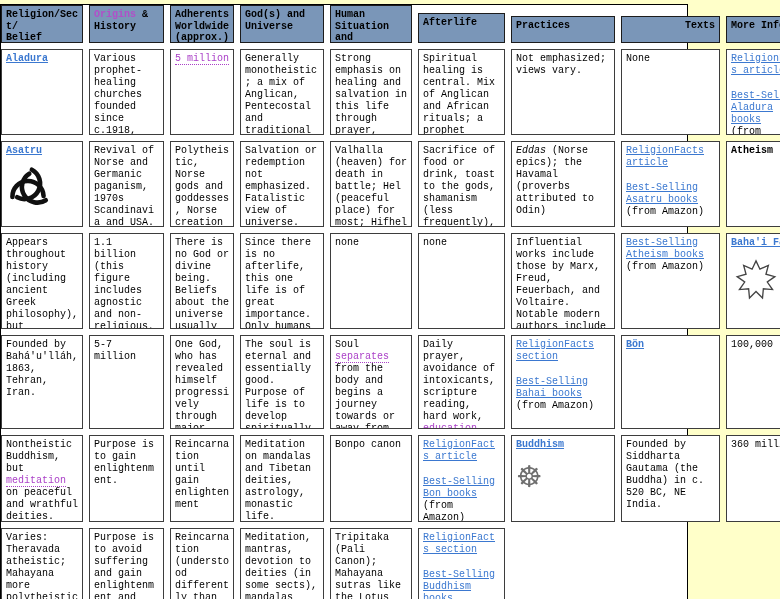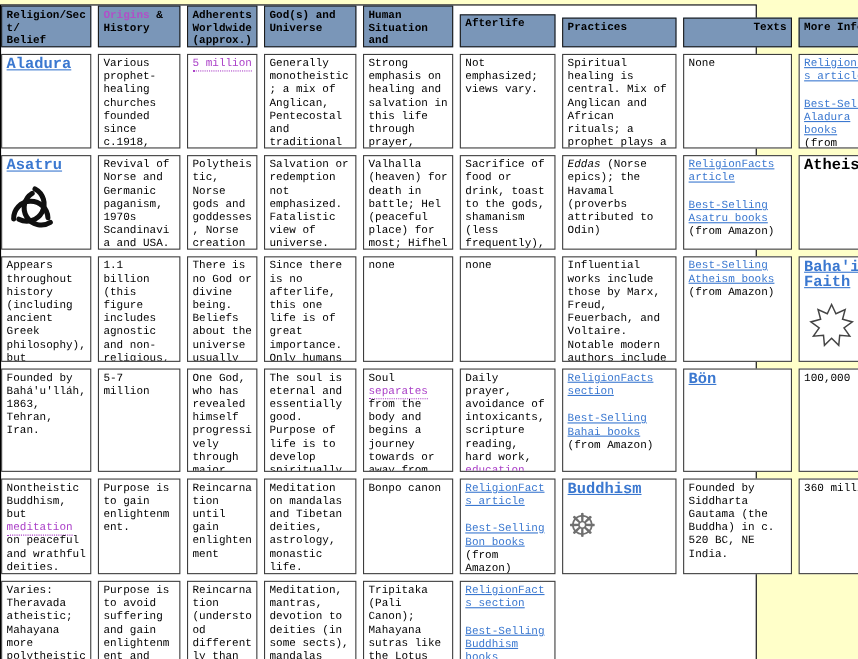--- a/index.html
+++ b/index.html
@@ -36,21 +36,21 @@
     line-height:11.5px;
     align-self:end;
     width:100%;
   }
   a{cursor:pointer;}
   a.text-link{color:#3b78d0;text-decoration:underline;}
   a.glossary-link{color:#ab41c8;text-decoration:none;border-bottom:1px dotted #ab41c8;}
   a.visited-link{color:#ab41c8;text-decoration:underline;}
   a.header-link{color:#b14fc8;text-decoration:none;}
   .italic{font-style:italic;}
-  .religion-name{font-weight:bold;font-size:14px;}
+  .religion-name{font-weight:bold;font-size:10px;}
   a.religion-name{color:#3b78d0;text-decoration:underline;}
   span.religion-name{color:#000;}
   .icon-box{margin-top:9px;margin-left:2px;}
   .mi-item + .mi-item{margin-top:13px;}
   .bottom-strip{height:6px;background:#ffffc9;}
 </style>
 </head>
 <body>
 
 <div class="top-strip"></div>
@@ -62,22 +62,22 @@
     <div class="cell hcell" style="height: 38px;">Human<br>Situation and<br>Life's Purpose</div>
     <div class="cell hcell" style="height: 30px;">Afterlife</div>
     <div class="cell hcell" style="height: 27px;">Practices</div>
     <div class="cell hcell" style="height: 27px; text-align: right;">Texts</div>
     <div class="cell hcell" style="height: 27px;">More Info</div>
     <div class="cell"><a href="#" class="religion-name">Aladura</a></div>
     <div class="cell">Various prophet-healing churches founded since c.1918, West Nigeria.</div>
     <div class="cell"><a href="#" class="glossary-link">5 million</a></div>
     <div class="cell">Generally monotheistic; a mix of Anglican, Pentecostal and traditional African beliefs.</div>
     <div class="cell">Strong emphasis on healing and salvation in this life through prayer, fasting and other rituals.</div>
+    <div class="cell">Spiritual healing is central. Mix of Anglican and African rituals; a prophet plays a prominent role.</div>
     <div class="cell">Not emphasized; views vary.</div>
-    <div class="cell">Spiritual healing is central. Mix of Anglican and African rituals; a prophet plays a prominent role.</div>
     <div class="cell">None</div>
     <div class="cell">
       <div class="mi-item"><a href="#" class="text-link">ReligionFacts article</a></div>
       <div class="mi-item"><a href="#" class="text-link">Best-Selling Aladura books</a><br>(from <a href="#" class="visited-link">Amazon</a>)</div>
     </div>
     <div class="cell"><a href="#" class="religion-name">Asatru</a><div class="icon-box"><svg width="44" height="46" viewBox="-24 -25 48 50">
           <g fill="none" stroke="#101010" stroke-width="5" stroke-linecap="round">
             <path d="M 2,-21 A 13 13 0 1 1 -14,9"></path>
             <path transform="rotate(120)" d="M 2,-21 A 13 13 0 1 1 -14,9"></path>
             <path transform="rotate(240)" d="M 2,-21 A 13 13 0 1 1 -14,9"></path>

